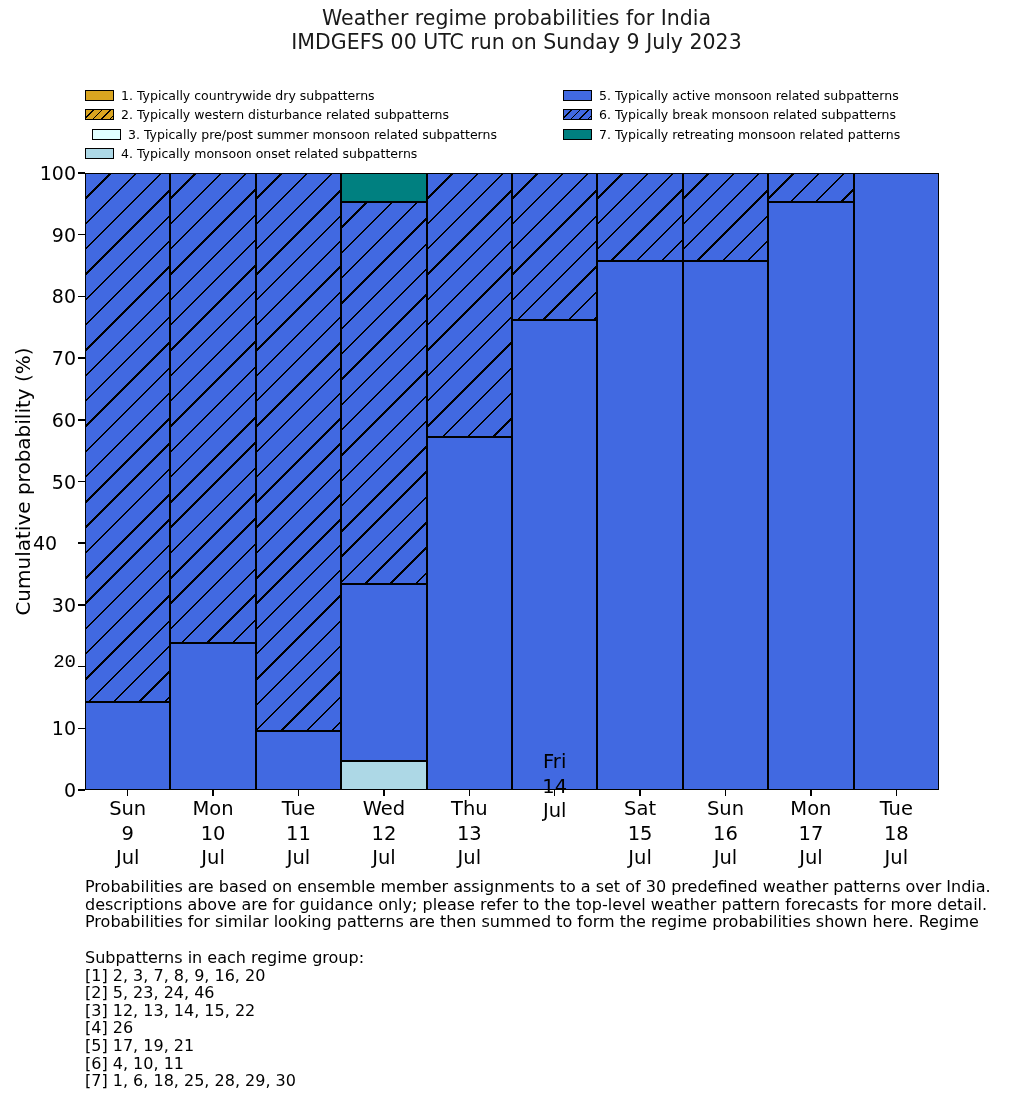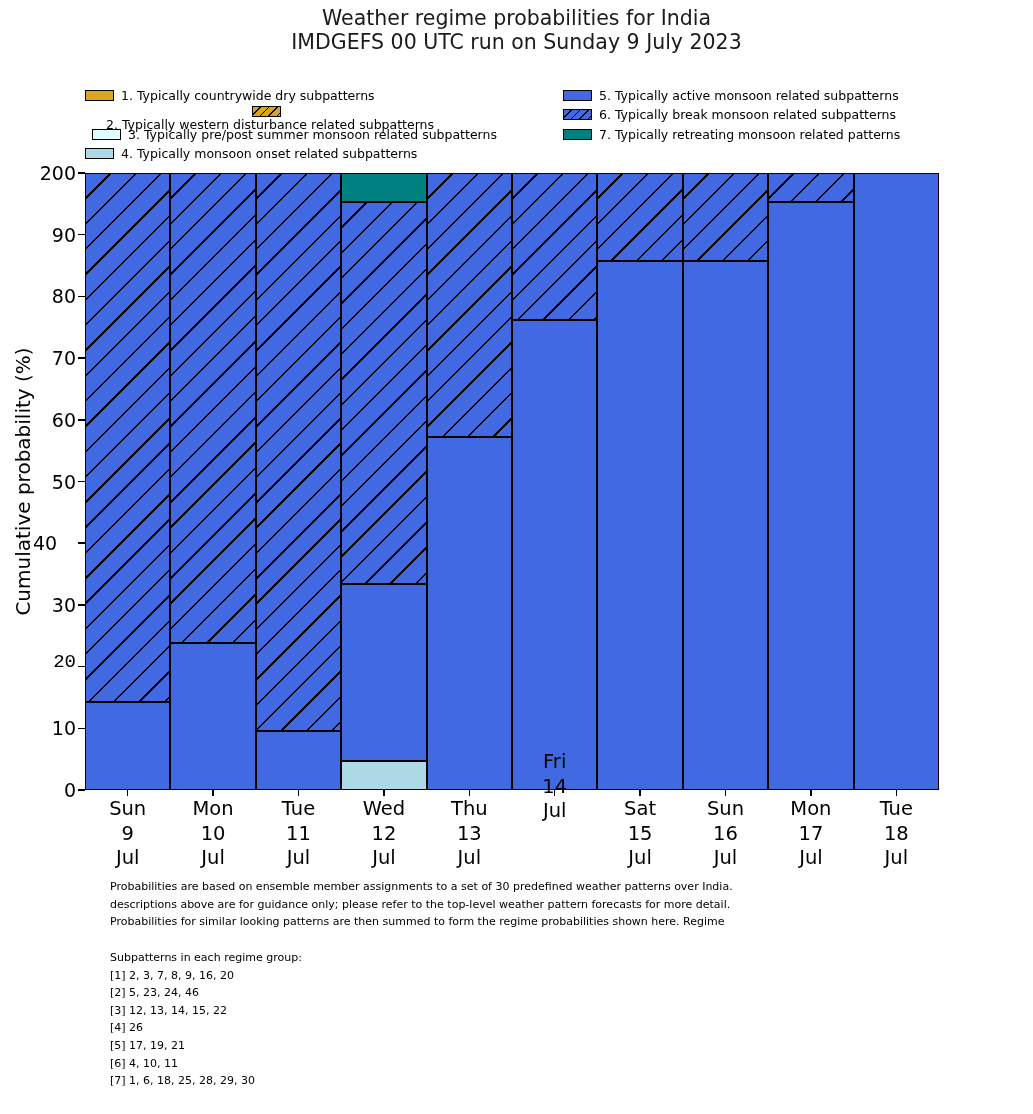--- a/index.html
+++ b/index.html
@@ -49,39 +49,39 @@
   .xtick-line{position:absolute;width:1.6px;height:6px;background:#000;}
   .xtick-label{
     position:absolute;width:96px;text-align:center;
     font-size:19.5px;line-height:24.5px;
   }
   .ylabel{
     position:absolute;left:-285px;top:469px;width:617px;height:25px;
     text-align:center;font-size:20px;line-height:25px;
     transform:rotate(-90deg);
   }
-  .note-block{position:absolute;left:85px;font-size:11px;line-height:17.6px;margin-left:25px;}
+  .note-block{position:absolute;left:85px;font-size:16px;line-height:17.6px;}
   .note-line{white-space:nowrap;}
 </style>
 </head>
 <body>
 
 <div id="figure">
 
   <div class="title-block">
     <div>Weather regime probabilities for India</div>
     <div>IMDGEFS 00 UTC run on Sunday 9 July 2023</div>
   </div>
 
   <div id="legend">
       <div class="legend-row" style="left: 85px; top: 86.5px;">
         <span class="legend-swatch" style="background-color: rgb(218, 165, 32);"></span>
         <span class="legend-label">1. Typically countrywide dry subpatterns</span>
       </div>
-      <div class="legend-row" style="left: 99px; top: 105.8px; flex-direction: column;">
+      <div class="legend-row" style="left: 85px; top: 105.8px;">
         <span class="legend-swatch legend-hatch" style="background-color: rgb(218, 165, 32);"></span>
         <span class="legend-label">2. Typically western disturbance related subpatterns</span>
       </div>
       <div class="legend-row" style="left: 85px; top: 125.1px; margin-left: 7px;">
         <span class="legend-swatch" style="background-color: rgb(224, 255, 255);"></span>
         <span class="legend-label">3. Typically pre/post summer monsoon related subpatterns</span>
       </div>
       <div class="legend-row" style="left: 85px; top: 144.4px;">
         <span class="legend-swatch" style="background-color: rgb(173, 216, 230);"></span>
         <span class="legend-label">4. Typically monsoon onset related subpatterns</span>
@@ -117,21 +117,21 @@
       <div class="ytick-label" style="top: 471.5px;">50</div>
       <div class="ytick-line" style="left: 78px; top: 419px;"></div>
       <div class="ytick-label" style="top: 409.8px;">60</div>
       <div class="ytick-line" style="left: 78px; top: 357.3px;"></div>
       <div class="ytick-label" style="top: 348.1px;">70</div>
       <div class="ytick-line" style="left: 78px; top: 295.6px;"></div>
       <div class="ytick-label" style="top: 286.4px;">80</div>
       <div class="ytick-line" style="left: 78px; top: 233.9px;"></div>
       <div class="ytick-label" style="top: 224.7px;">90</div>
       <div class="ytick-line" style="left: 78px; top: 172.2px;"></div>
-      <div class="ytick-label" style="top: 163px;">200</div>
+      <div class="ytick-label" style="top: 163px;">100</div>
     </div>
 
   <div id="plot">
       <div class="bar" style="left: 0px; width: 85.4px;">
         <div class="bar-segment" title="5. Typically active monsoon related subpatterns: 14.29%" style="bottom: 0px; height: 88.1693px; background-color: rgb(65, 105, 225);"></div>
         <div class="bar-segment hatched" title="6. Typically break monsoon related subpatterns: 85.71%" style="bottom: 88.1693px; height: 528.831px; background-color: rgb(65, 105, 225);"></div>
       </div>
       <div class="bar" style="left: 85.4px; width: 85.4px;">
         <div class="bar-segment" title="5. Typically active monsoon related subpatterns: 23.81%" style="bottom: 0px; height: 146.908px; background-color: rgb(65, 105, 225);"></div>
         <div class="bar-segment hatched" title="6. Typically break monsoon related subpatterns: 76.19%" style="bottom: 146.908px; height: 470.092px; background-color: rgb(65, 105, 225);"></div>

